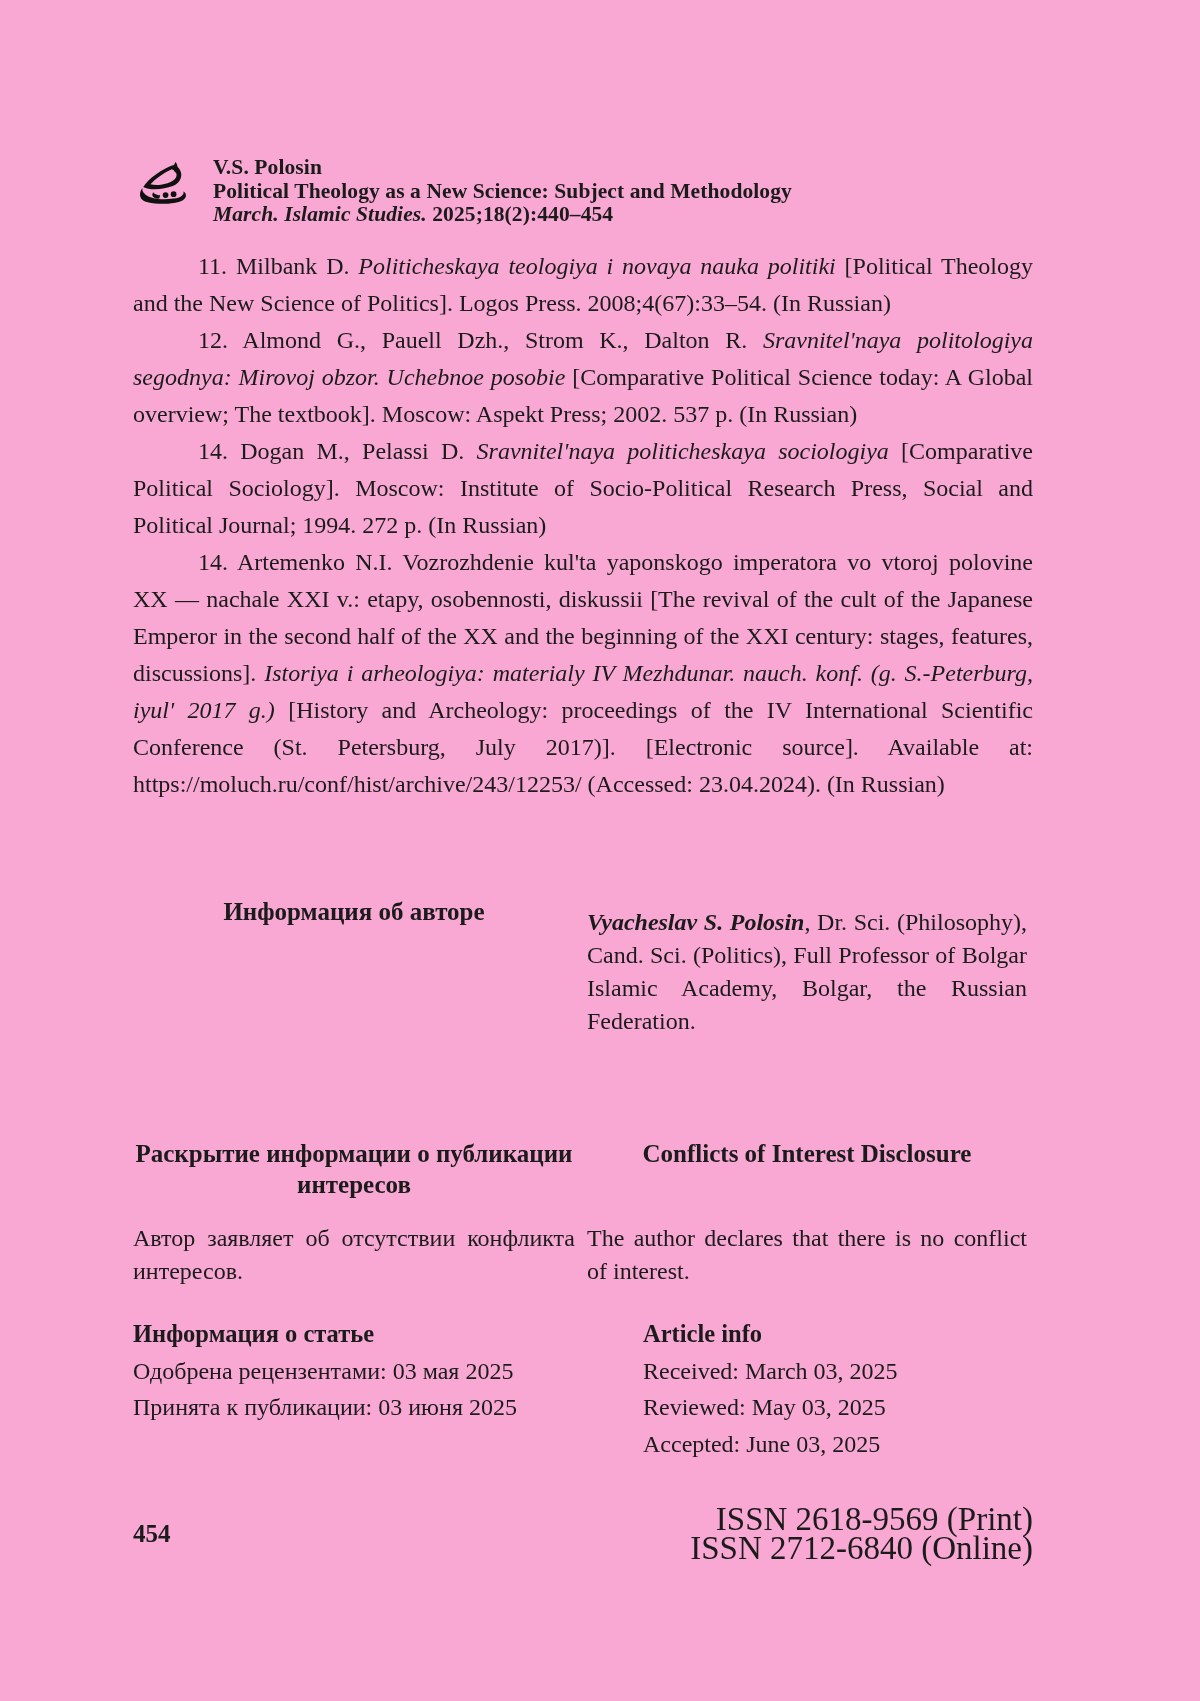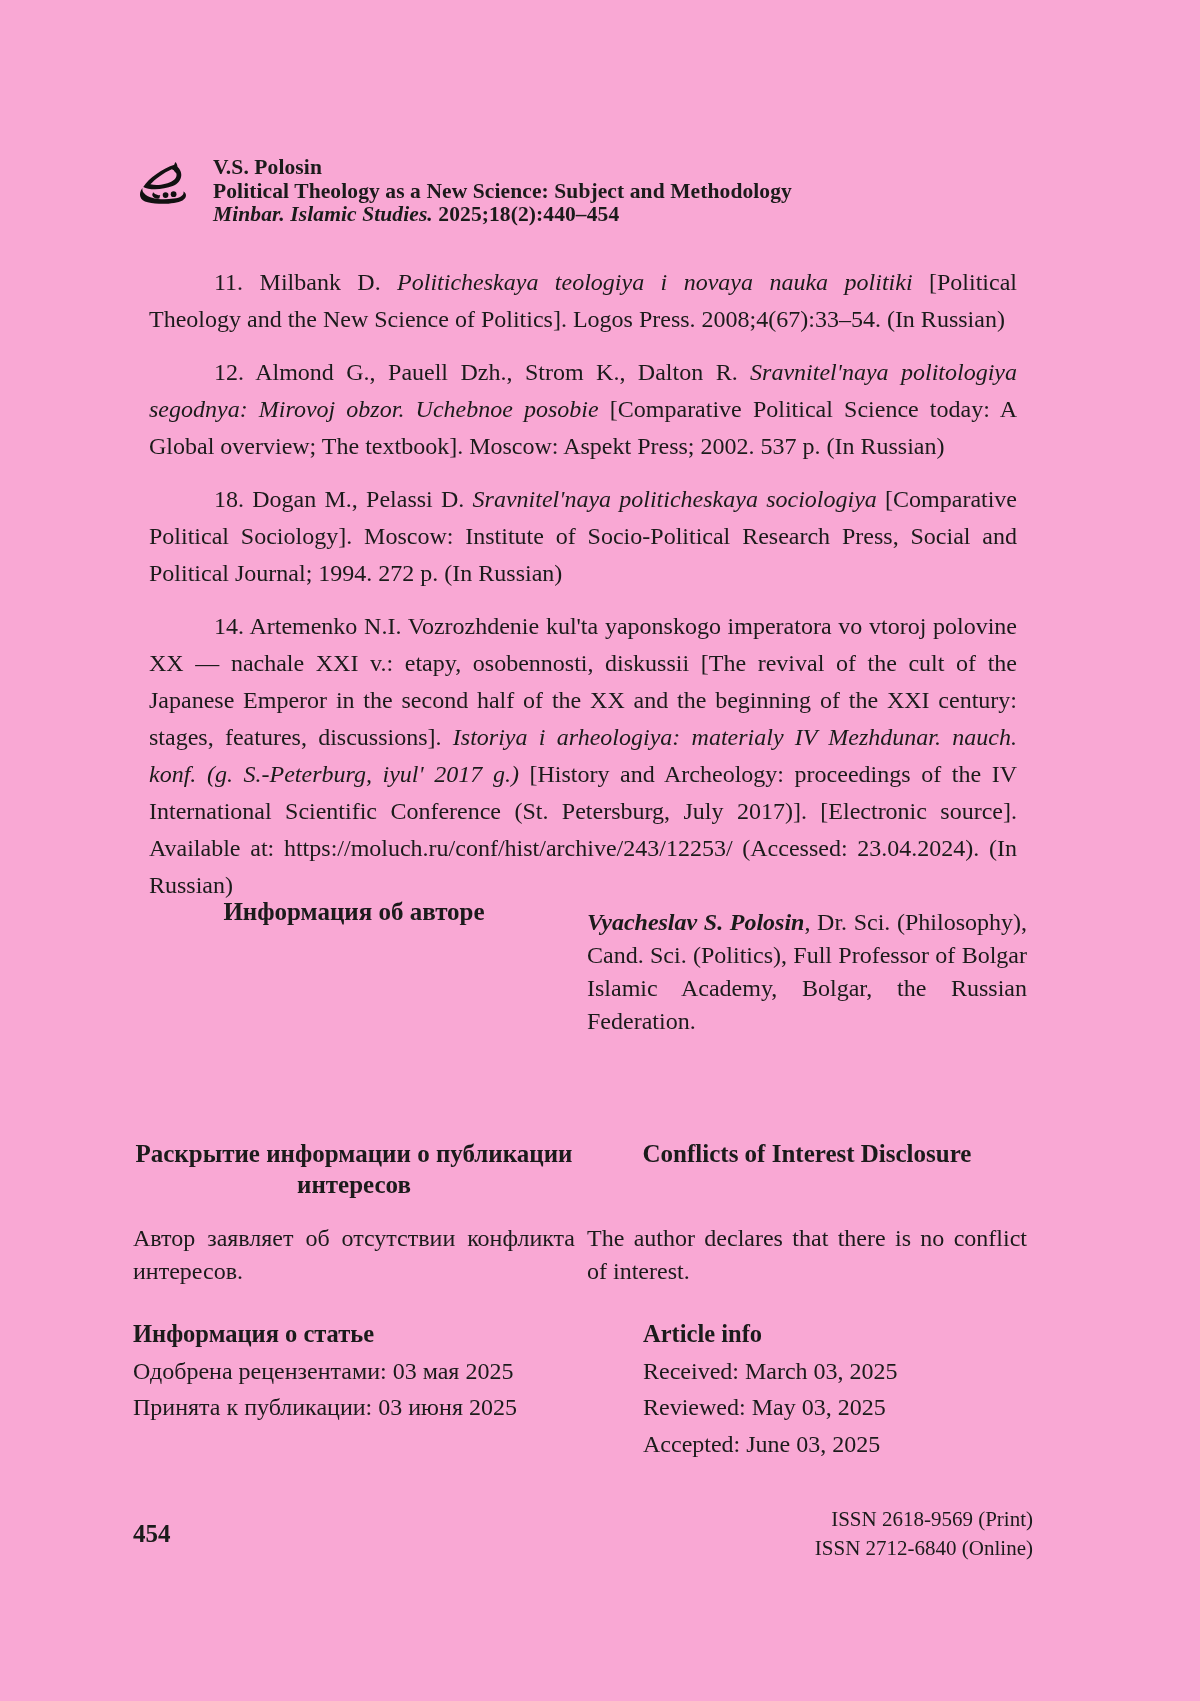--- a/index.html
+++ b/index.html
@@ -16,40 +16,40 @@
   .bi { font-weight:bold; font-style:italic; }
 
   
   .header { position:absolute; left:133px; top:156px; display:flex; align-items:flex-start; }
   .logo { width:58px; height:50px; margin-top:6px; flex:0 0 auto; }
   .header-text { margin-left:22px; font-weight:bold; font-size:21.5px; line-height:23.5px; letter-spacing:0.1px; }
 
   
   .refs { position:absolute; left:133px; top:248px; width:900px;
           font-size:24px; line-height:37px; text-align:justify; }
-  .refs p { margin:16px; text-indent:65px; overflow-wrap:anywhere; }
+  .refs p { margin:0; text-indent:65px; overflow-wrap:anywhere; }
 
   
   .cols { position:absolute; left:133px; width:902px; display:grid;
           grid-template-columns:442px 440px; column-gap:20px;gap:12px; }
   .about   { top:896px; }
   .conflict{ top:1138px; }
   .col-head { font-weight:bold; font-size:25px; line-height:31px; text-align:center; align-self:start; }
   .col-body { font-size:24px; line-height:33px; text-align:justify; margin-top:10px; }
 
   
   .artinfo { position:absolute; left:133px; top:1308px; width:902px;
              display:grid; grid-template-columns:510px auto; }
   .artinfo .ai-head { font-weight:bold; font-size:24.5px; line-height:36.5px;margin-top:8px; }
   .artinfo .ai-line { font-size:24px; line-height:36.5px; }
 
   
   .pageno { position:absolute; left:133px; top:1520px; font-weight:bold; font-size:25px; }
   .issn { position:absolute; right:167px; top:1505px; text-align:right;
-          font-size:21px; line-height:28.5px; }
+          font-size:33px; line-height:28.5px; }
 </style>
 </head>
 <body>
 
 <div class="page">
 
   <div class="header">
     <svg class="logo" viewBox="0 0 64 56" xmlns="http://www.w3.org/2000/svg" aria-hidden="true">
       <g fill="#111111">
         <path d="M46 3 C57 9 56 22 44 27 C34 31 18 32 11 28 C17 18 33 7 46 3 Z
@@ -58,28 +58,28 @@
         <path d="M10 29 C5 36 7 43 16 45 C29 48 47 47 55 43 C60 40 60 35 56 33
                  C57 37 53 40 45 41 C31 43 17 41 12 35 C10 33 10 31 10 29 Z"></path>
         <circle cx="36" cy="37" r="3.2"></circle>
         <circle cx="45" cy="36" r="3.2"></circle>
         <path d="M22 34 q3 4 8 3 l-1 4 q-6 1 -8 -4 Z"></path>
       </g>
     </svg>
     <div class="header-text">
       <div>V.S. Polosin</div>
       <div>Political Theology as a New Science: Subject and Methodology</div>
-      <div><span class="it">Minbar. Islamic Studies.</span><span> 2025;18(2):440–454</span></div>
+      <div><span class="it">March. Islamic Studies.</span><span> 2025;18(2):440–454</span></div>
     </div>
   </div>
 
   <div class="refs">
     <p><span>11. Milbank D. </span><span class="it">Politicheskaya teologiya i novaya nauka politiki</span><span> [Political Theology and the New Science of Politics]. Logos Press. 2008;4(67):33–54. (In Russian)</span></p>
     <p><span>12. Almond G., Pauell Dzh., Strom K., Dalton R. </span><span class="it">Sravnitel'naya politologiya segodnya: Mirovoj obzor. Uchebnoe posobie</span><span> [Comparative Political Science today: A Global overview; The textbook]. Moscow: Aspekt Press; 2002. 537 p. (In Russian)</span></p>
-    <p><span>18. Dogan M., Pelassi D. </span><span class="it">Sravnitel'naya politicheskaya sociologiya</span><span> [Comparative Political Sociology]. Moscow: Institute of Socio-Political Research Press, Social and Political Journal; 1994. 272 p. (In Russian)</span></p>
+    <p><span>14. Dogan M., Pelassi D. </span><span class="it">Sravnitel'naya politicheskaya sociologiya</span><span> [Comparative Political Sociology]. Moscow: Institute of Socio-Political Research Press, Social and Political Journal; 1994. 272 p. (In Russian)</span></p>
     <p><span>14. Artemenko N.I. Vozrozhdenie kul'ta yaponskogo imperatora vo vtoroj polovine XX — nachale XXI v.: etapy, osobennosti, diskussii [The revival of the cult of the Japanese Emperor in the second half of the XX and the beginning of the XXI century: stages, features, discussions]. </span><span class="it">Istoriya i arheologiya: materialy IV Mezhdunar. nauch. konf. (g. S.-Peterburg, iyul' 2017 g.)</span><span> [History and Archeology: proceedings of the IV International Scientific Conference (St. Petersburg, July 2017)]. [Electronic source]. Available at: https://moluch.ru/conf/hist/archive/243/12253/ (Accessed: 23.04.2024). (In Russian)</span></p>
   </div>
 
   <div class="cols about">
     <div class="col-head">Информация об авторе</div>
     <div class="col-body"><span class="bi">Vyacheslav S. Polosin</span><span>, Dr. Sci. (Philosophy), Cand. Sci. (Politics), Full Professor of Bolgar Islamic Academy, Bolgar, the Russian Federation.</span></div>
   </div>
 
   <div class="cols conflict">
     <div class="col-head">Раскрытие информации о публикации интересов</div>

